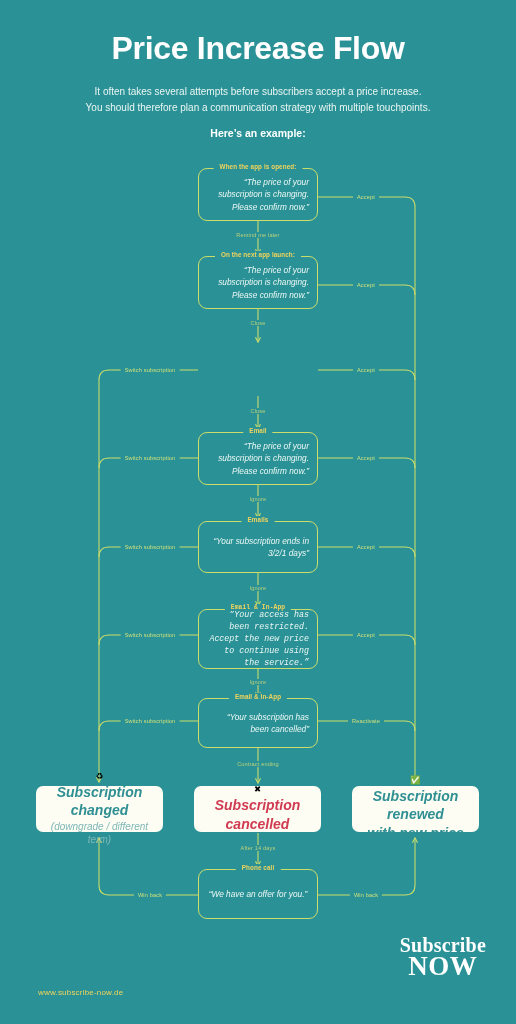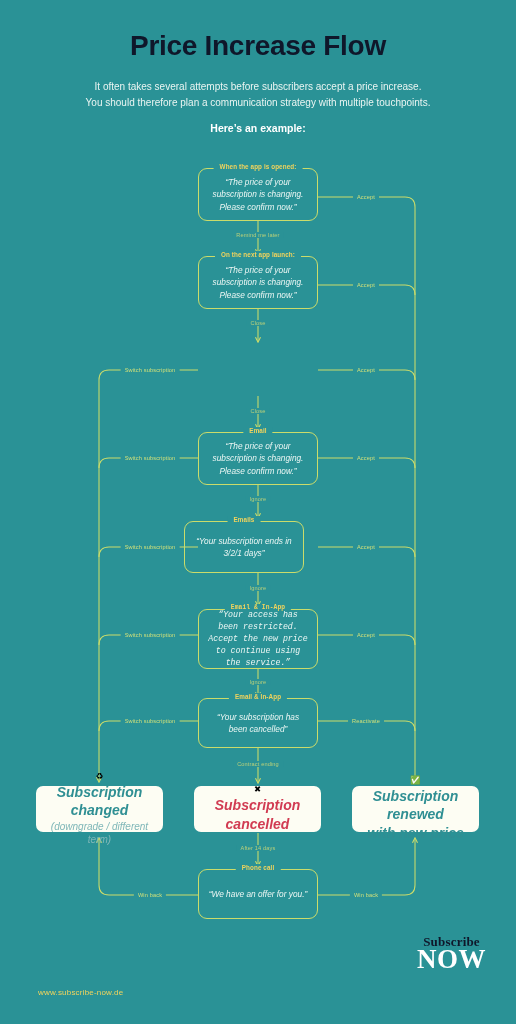--- a/index.html
+++ b/index.html
@@ -7,22 +7,22 @@
   body {
     background:#2a9296;
     font-family:"Liberation Sans", sans-serif;
     position:relative;
     overflow:hidden;
   }
 
   
   .header { text-align:center; padding-top:30px; }
   .title {
-    font-size:28px; font-weight:bold; letter-spacing:-0.3px;
-    color:#0f172a;
+    font-size:32px; font-weight:bold; letter-spacing:-0.3px;
+    color:#ffffff;
   }
   .subtitle {
     margin-top:17px; font-size:10px; line-height:1.55;
     color:#eaf5f2; font-weight:400;
   }
   .example {
     margin-top:12px; font-size:10.5px; font-weight:bold; color:#ffffff;
   }
 
   
@@ -38,21 +38,21 @@
   }
   .node-head {
     position:absolute; top:-6px; left:50%; transform:translateX(-50%);
     background:#2a9296; padding:0 6px;
     font-size:6.3px; font-weight:bold; color:#f2d45c;
     white-space:nowrap; letter-spacing:0.1px;
   }
   .node-body {
     width:100%; height:100%;
     display:flex; align-items:center; justify-content:center;
-    text-align:center;
+    text-align:right;
     font-style:italic; font-size:8.3px; line-height:1.45;
     color:#ecf7f4; padding:6px 8px;
   }
 
   
   .elabel {
     position:absolute;
     background:#2a9296;
     padding:0 4px;
     font-size:5.6px;
@@ -89,21 +89,21 @@
   .footer-url {
     position:absolute; left:38px; top:988px;
     font-size:8px; color:#f2d45c; letter-spacing:0.2px;
   }
   .brand {
     position:absolute; right:30px; top:935px;
     text-align:center; line-height:1;
   }
   .brand-1 {
     font-family:"Liberation Serif", serif;
-    font-size:13px; font-weight:bold; color:#0f172a; letter-spacing:0.2px;
+    font-size:20px; font-weight:bold; color:#ffffff; letter-spacing:0.2px;
   }
   .brand-2 {
     font-family:"Liberation Serif", serif;
     font-size:27px; font-weight:bold; color:#ffffff; letter-spacing:0.5px;
     margin-top:-2px;
   }
 </style>
 </head>
 <body>
 
@@ -164,21 +164,21 @@
     <div class="node-head">On the next app launch:</div>
     <div class="node-body">“The price of your subscription is changing. Please confirm now.”</div>
   </div>
 
 
   <div class="node" style="left:198px; top:432px; width:120px; height:53px;">
     <div class="node-head">Email</div>
     <div class="node-body">“The price of your subscription is changing. Please confirm now.”</div>
   </div>
 
-  <div class="node" style="left:184px; top:521px; width:120px; height:52px;">
+  <div class="node" style="left:198px; top:521px; width:120px; height:52px;">
     <div class="node-head">Emails</div>
     <div class="node-body">“Your subscription ends in 3/2/1 days”</div>
   </div>
 
   <div class="node" style="left:198px; top:609px; width:120px; height:60px;font-family:Liberation Mono, monospace;">
     <div class="node-head">Email &amp; In-App</div>
     <div class="node-body">“Your access has been restricted. Accept the new price to continue using the service.”</div>
   </div>
 
   <div class="node" style="left:198px; top:869px; width:120px; height:50px;">

